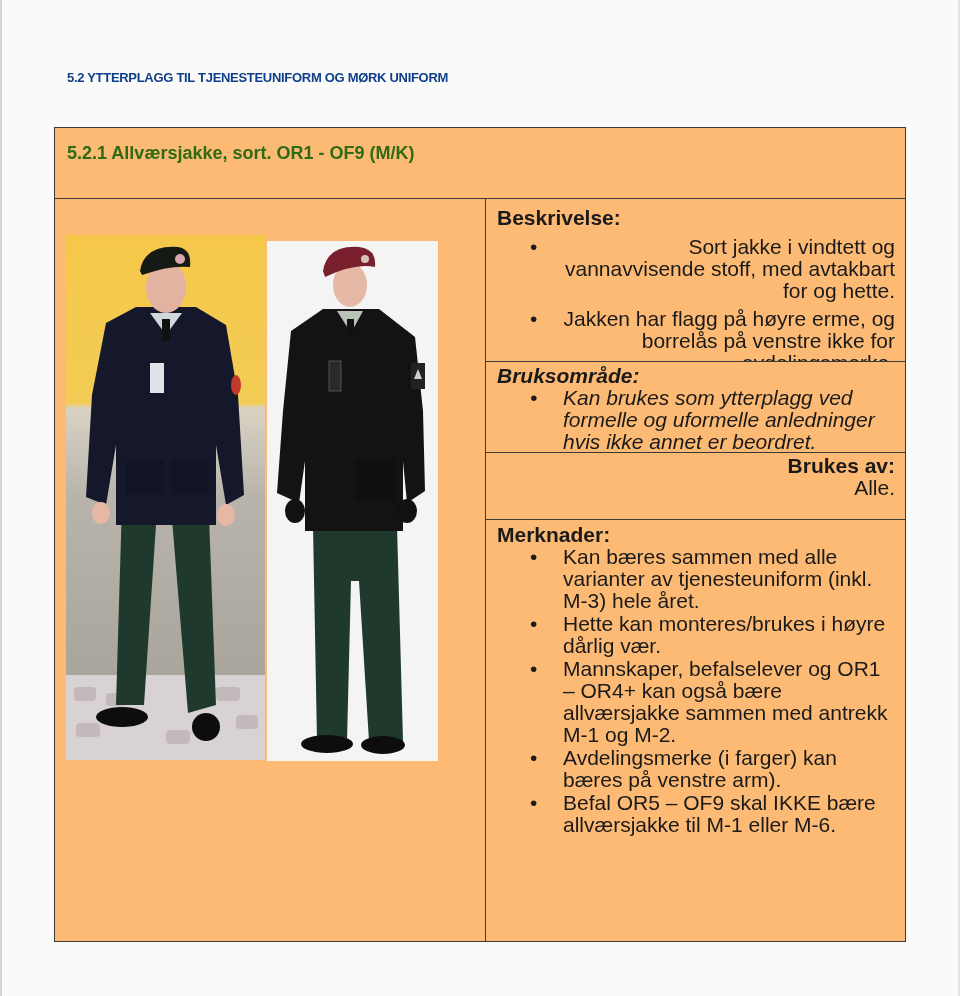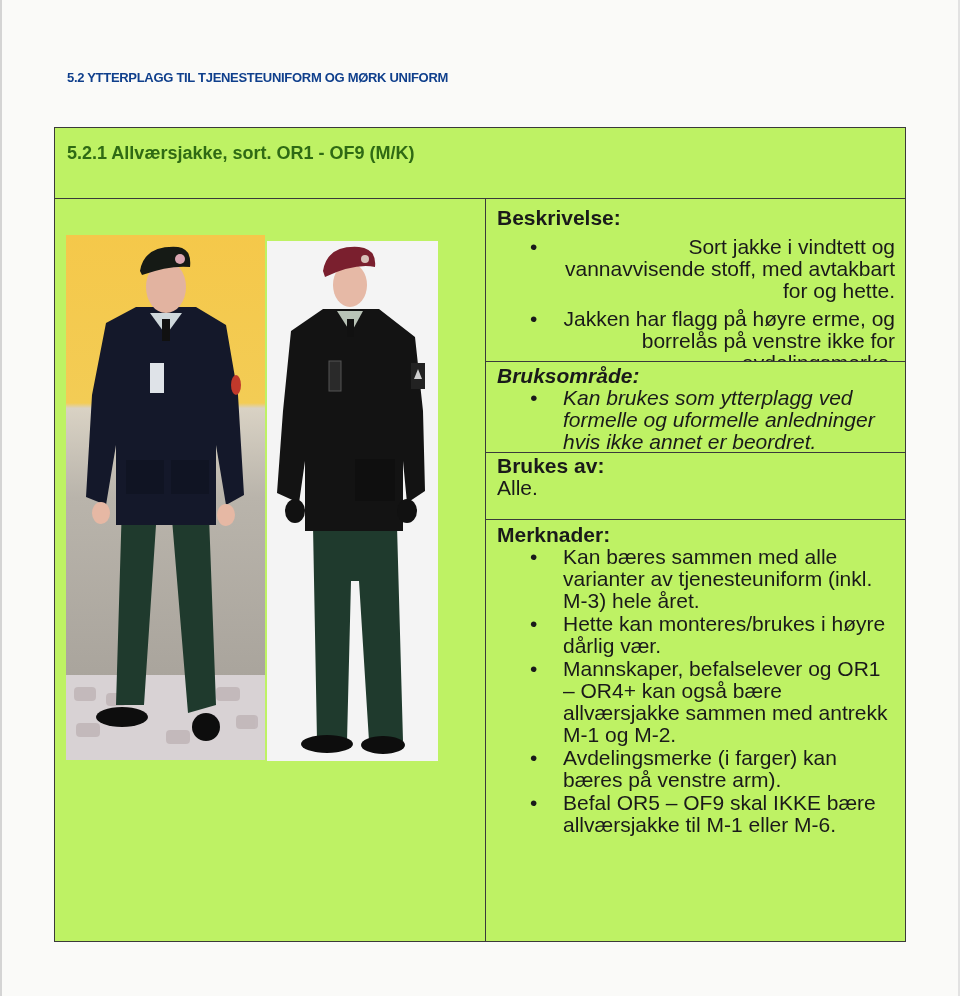--- a/index.html
+++ b/index.html
@@ -14,21 +14,21 @@
     .edge-right { position: absolute; right: 0; top: 0; width: 2px; height: 996px; background: #e2e2e2; }
     .section-title {
       position: absolute; left: 67px; top: 70px;
       font-weight: bold; font-size: 13px; letter-spacing: -0.3px;
       color: #0f3f8c;
       white-space: nowrap;
     }
     .tbl {
       position: absolute; left: 54px; top: 127px; width: 852px; height: 815px;
       border: 1.5px solid #3a3a3a; box-sizing: border-box;
-      background: #bef264;
+      background: #fdba74;
     }
     .tbl-header {
       position: absolute; left: 0; top: 0; right: 0; height: 71px;
       border-bottom: 1.5px solid #3a3a3a; box-sizing: border-box;
     }
     .item-title {
       position: absolute; left: 12px; top: 15px;
       font-weight: bold; font-size: 18px; color: #2f6a14; white-space: nowrap;
     }
     .col-left {
@@ -162,21 +162,21 @@
       </ul>
     </div>
 
     <div class="cell" style="top:163px; height:91px; padding-top:3px;font-style:italic;">
       <div class="cell-label">Bruksområde:</div>
       <ul class="bul">
         <li>Kan brukes som ytterplagg ved formelle og uformelle anledninger hvis ikke annet er beordret.</li>
       </ul>
     </div>
 
-    <div class="cell" style="top:254px; height:67px; padding-top:2px;">
+    <div class="cell" style="top:254px; height:67px; padding-top:2px;text-align:right;">
       <div class="cell-label">Brukes av:</div>
       <div>Alle.</div>
     </div>
 
     <div class="cell last" style="top:321px; bottom:0; padding-top:4px;">
       <div class="cell-label">Merknader:</div>
       <ul class="bul tight">
         <li>Kan bæres sammen med alle varianter av tjenesteuniform (inkl. M-3) hele året.</li>
         <li>Hette kan monteres/brukes i høyre dårlig vær.</li>
         <li>Mannskaper, befalselever og OR1 – OR4+ kan også bære allværsjakke sammen med antrekk M-1 og M-2.</li>

